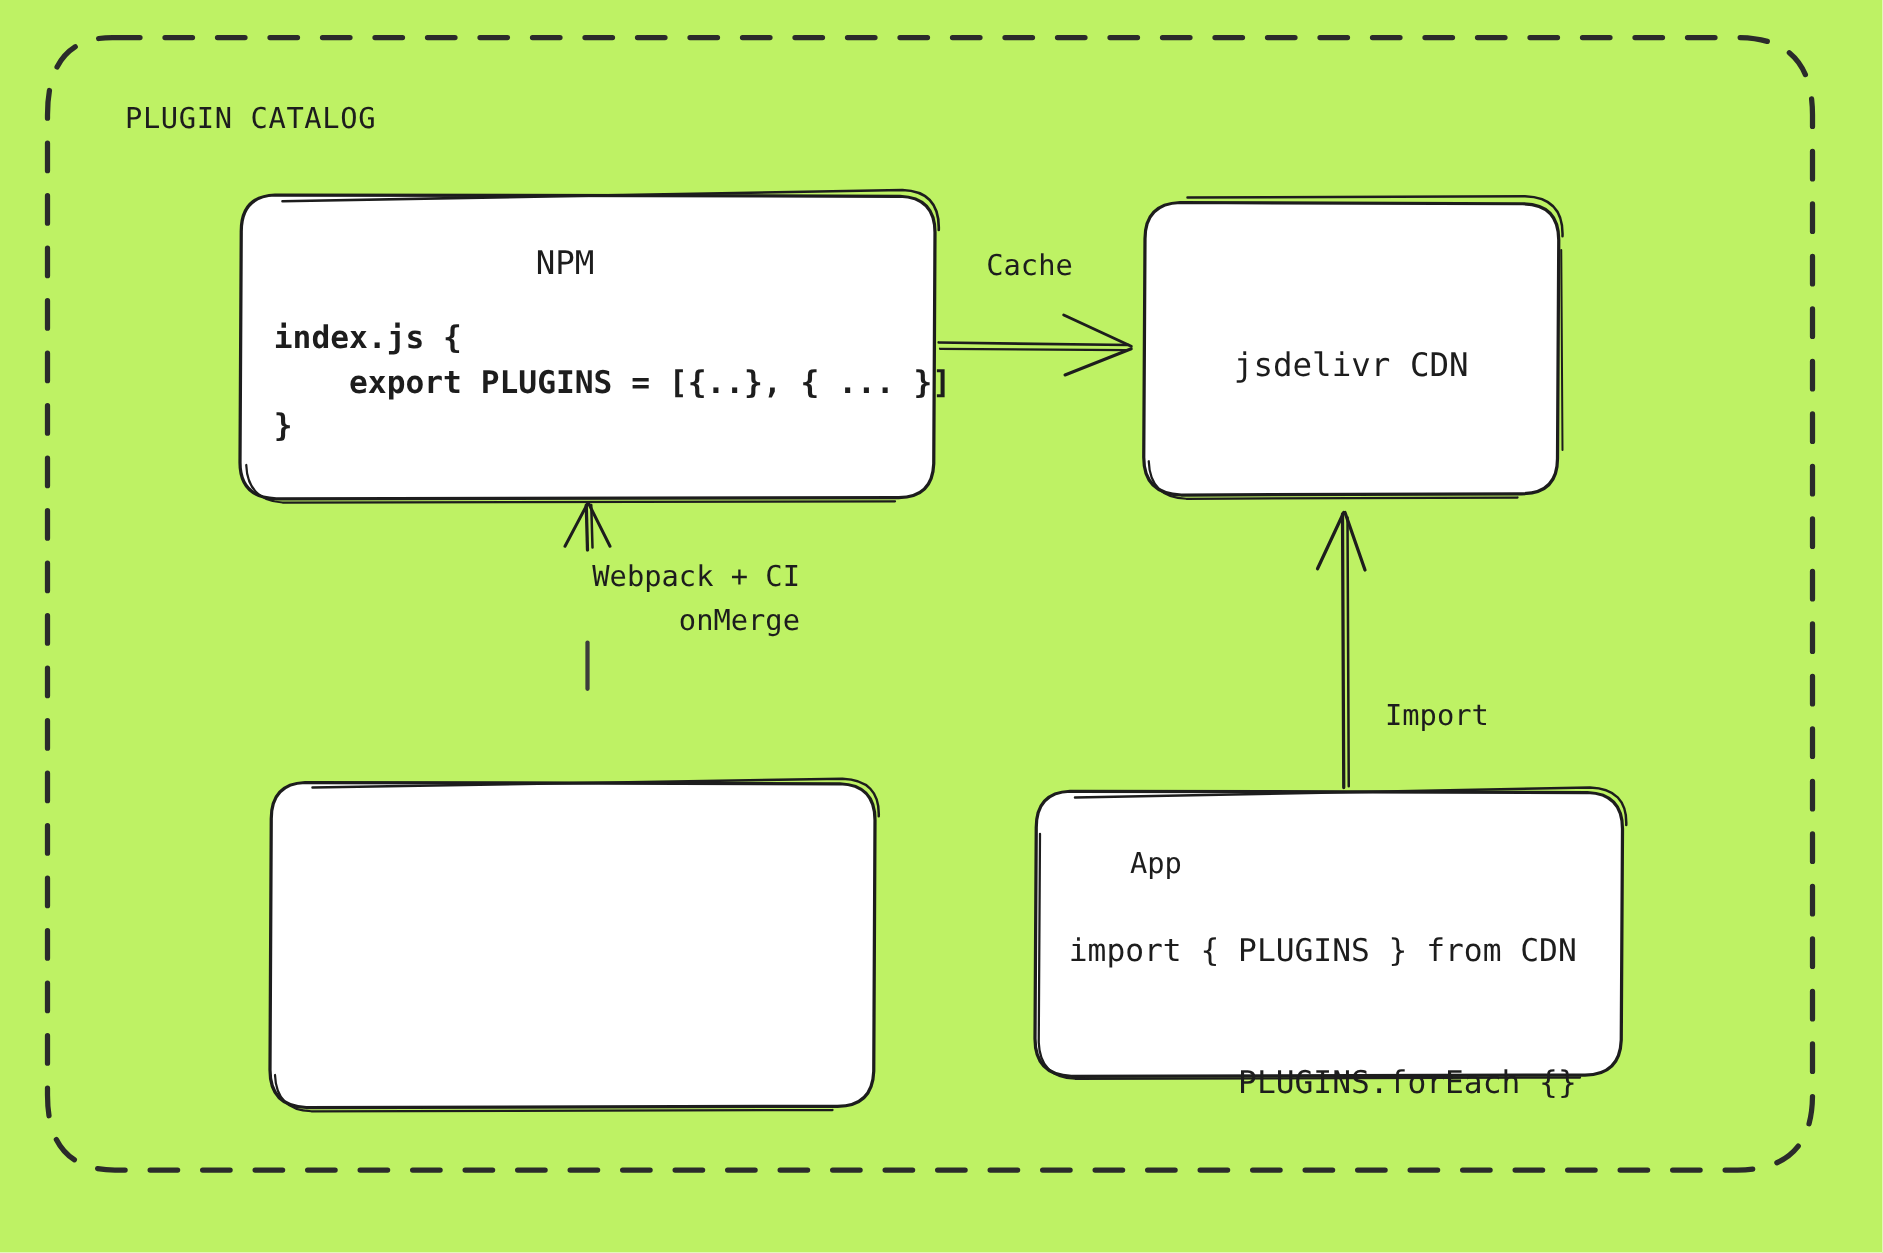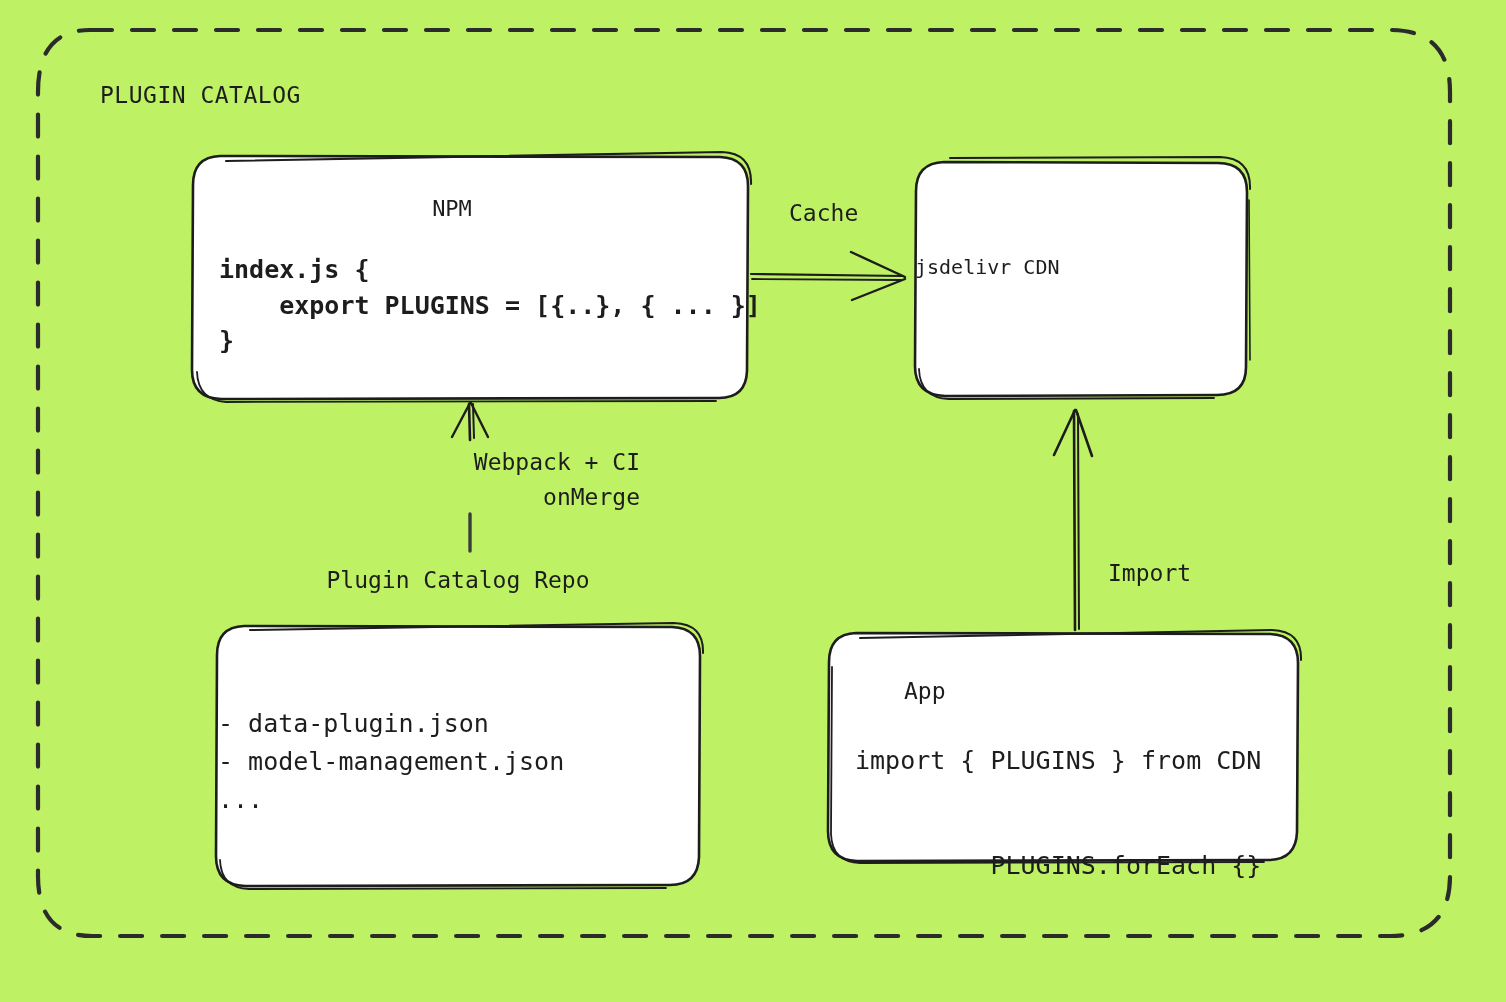--- a/index.html
+++ b/index.html
@@ -37,35 +37,36 @@
     top: 80px;
     font-size: 23px;
     letter-spacing: 0.5px;
   }
   
   #npm-title {
     left: 192px;
     top: 194px;
     width: 520px;
     text-align: center;
-    font-size: 22px;
+    font-size: 26px;
   }
   #npm-code {
     left: 219px;
     top: 252px;
     font-size: 25px;
     line-height: 1.42;
     font-weight: bold;
   }
   
   #cdn-title {
     left: 915px;
-    top: 254px;
+    top: 276px;
     width: 332px;
-    font-size: 20px;
+    text-align: center;
+    font-size: 26px;
   }
   
   #cache-label {
     left: 789px;
     top: 198px;
     font-size: 23px;
   }
   #webpack-label {
     left: 300px;
     top: 445px;
@@ -214,25 +215,21 @@
 
   <div class="txt" id="cdn-title">jsdelivr CDN</div>
 
   <div class="txt" id="cache-label">Cache</div>
 
   <div class="txt" id="webpack-label">Webpack + CI
 onMerge</div>
 
   <div class="txt" id="import-label">Import</div>
 
-  <div class="txt" id="repo-title">Plugin Catalog Repo</div>
-
-  <div class="txt" id="repo-list">- data-plugin.json
-- model-management.json
-...</div>
+
 
   <div class="txt" id="app-title">App</div>
 
   <div class="txt" id="app-code">import { PLUGINS } from CDN
 
 PLUGINS.forEach {}</div>
 
 </div>
 
 </body></html>

